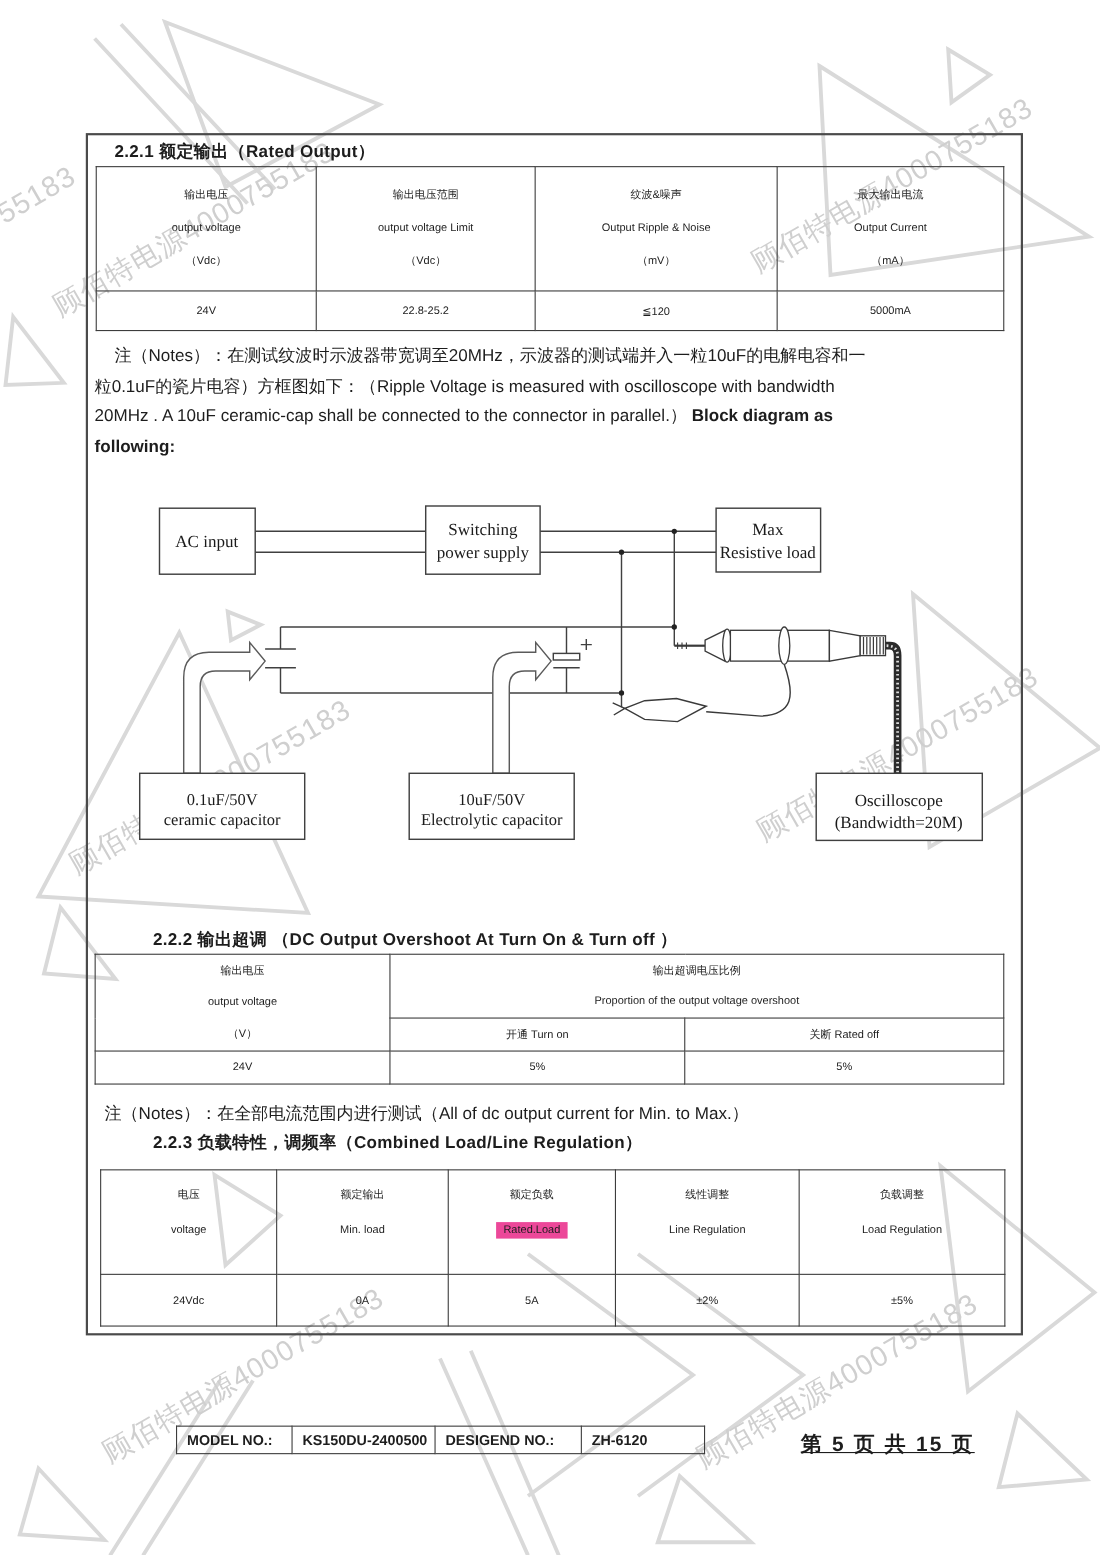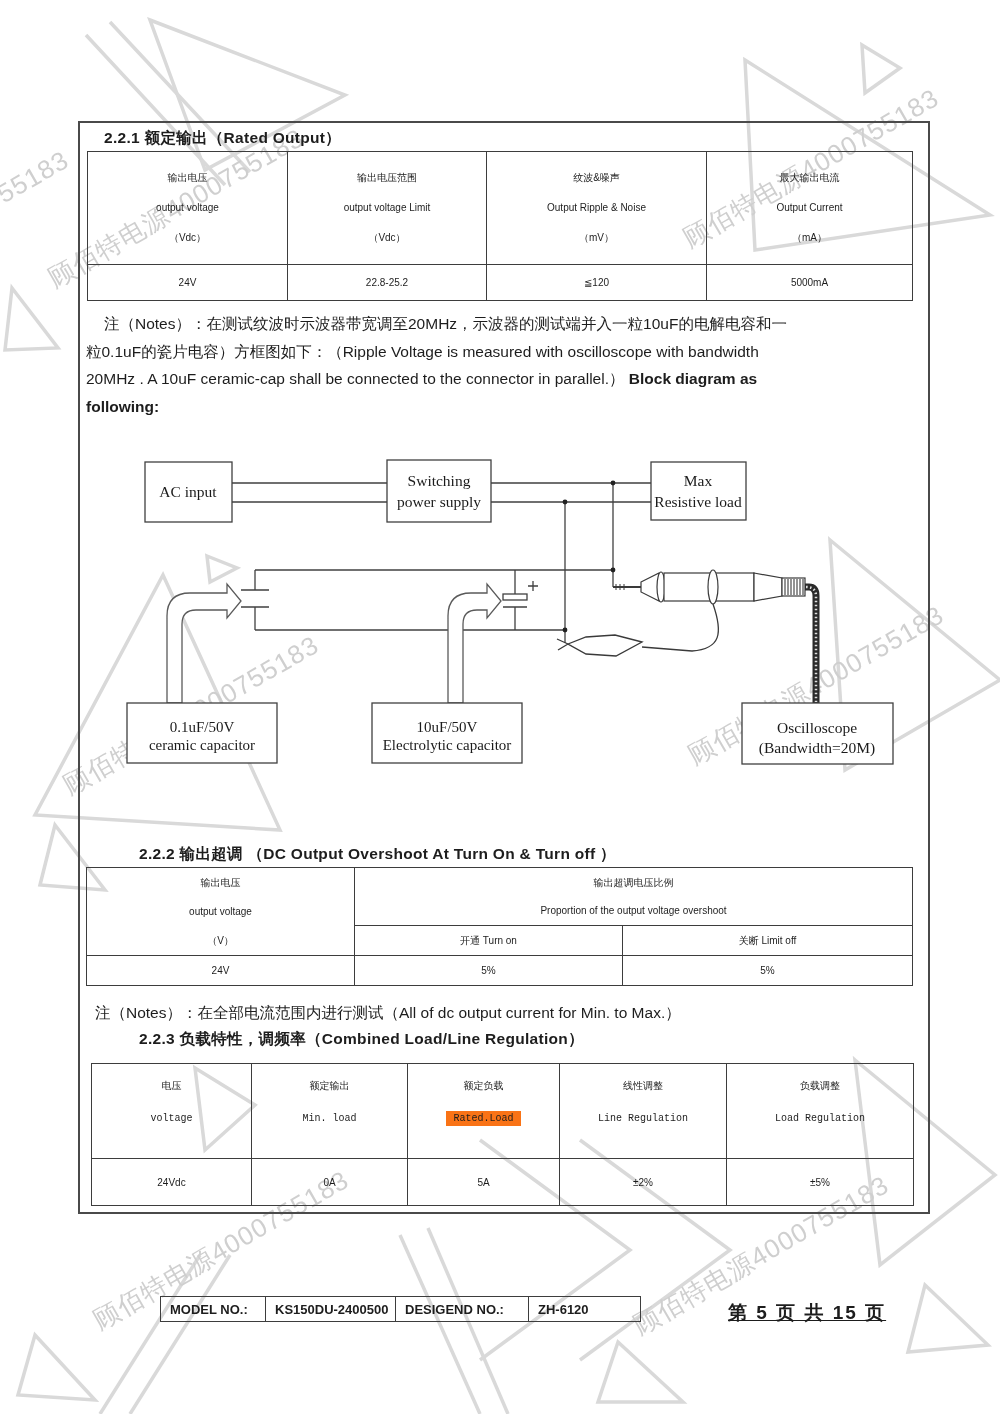--- a/index.html
+++ b/index.html
@@ -17,26 +17,26 @@
   table.t{border-collapse:collapse;table-layout:fixed;position:absolute;background:transparent;}
   table.t td{border:1px solid #3d3d3d;text-align:center;vertical-align:middle;padding:0;font-size:10px;}
   table.t1 td.hd div{line-height:30px;}
   table.t1 tr.hrow{height:113px;}
   table.t1 tr.drow{height:36px;}
   table.t2 tr.r1{height:58px;}
   table.t2 tr.r2{height:30px;}
   table.t2 tr.r3{height:30px;}
   table.t2 td.c1 div{line-height:29px;}
   table.t2 td.grp div{line-height:28px;}
-  table.t3 tr.hrow{height:95px;font-family:Liberation Mono, monospace;}
+  table.t3 tr.hrow{height:95px;}
   table.t3 tr.drow{height:47px;}
   table.t3 td.hd{vertical-align:top;}
   table.t3 td.hd .zh{margin-top:11px;line-height:24px;}
   table.t3 td.hd .en{margin-top:8px;line-height:24px;}
-  .hl{background:#f97316;padding:2px 7px;}
+  .hl{background:#ec4899;padding:2px 7px;}
   
   .notes{position:absolute;font-size:15.5px;line-height:27.5px;white-space:nowrap;}
   .indent{padding-left:18px;}
   .b{font-weight:700;}
   
   table.tf{border-collapse:collapse;table-layout:fixed;position:absolute;}
   table.tf td{border:1.5px solid #3d3d3d;font-size:13px;font-weight:600;text-align:left;
               padding:0 0 0 9px;height:24px;white-space:nowrap;}
   .pageno{position:absolute;font-size:19px;font-weight:600;letter-spacing:2px;white-space:nowrap;text-decoration:underline;}
   svg text{font-family:"Liberation Serif",serif;fill:#1b1b1b;}
@@ -227,21 +227,21 @@
           <div>output voltage</div>
           <div>（V）</div>
         </td>
         <td class="grp" colspan="2">
           <div>输出超调电压比例</div>
           <div>Proportion of the output voltage overshoot</div>
         </td>
       </tr>
       <tr class="r2">
         <td>开通  Turn on</td>
-        <td>关断  Limit off</td>
+        <td>关断  Rated off</td>
       </tr>
       <tr class="r3">
         <td>24V</td>
         <td>5%</td>
         <td>5%</td>
       </tr>
       </tbody>
     </table>
 
     <div class="notes" style="left:95px;top:999px;">注（Notes）：在全部电流范围内进行测试（All of dc output current for Min. to Max.）</div>

